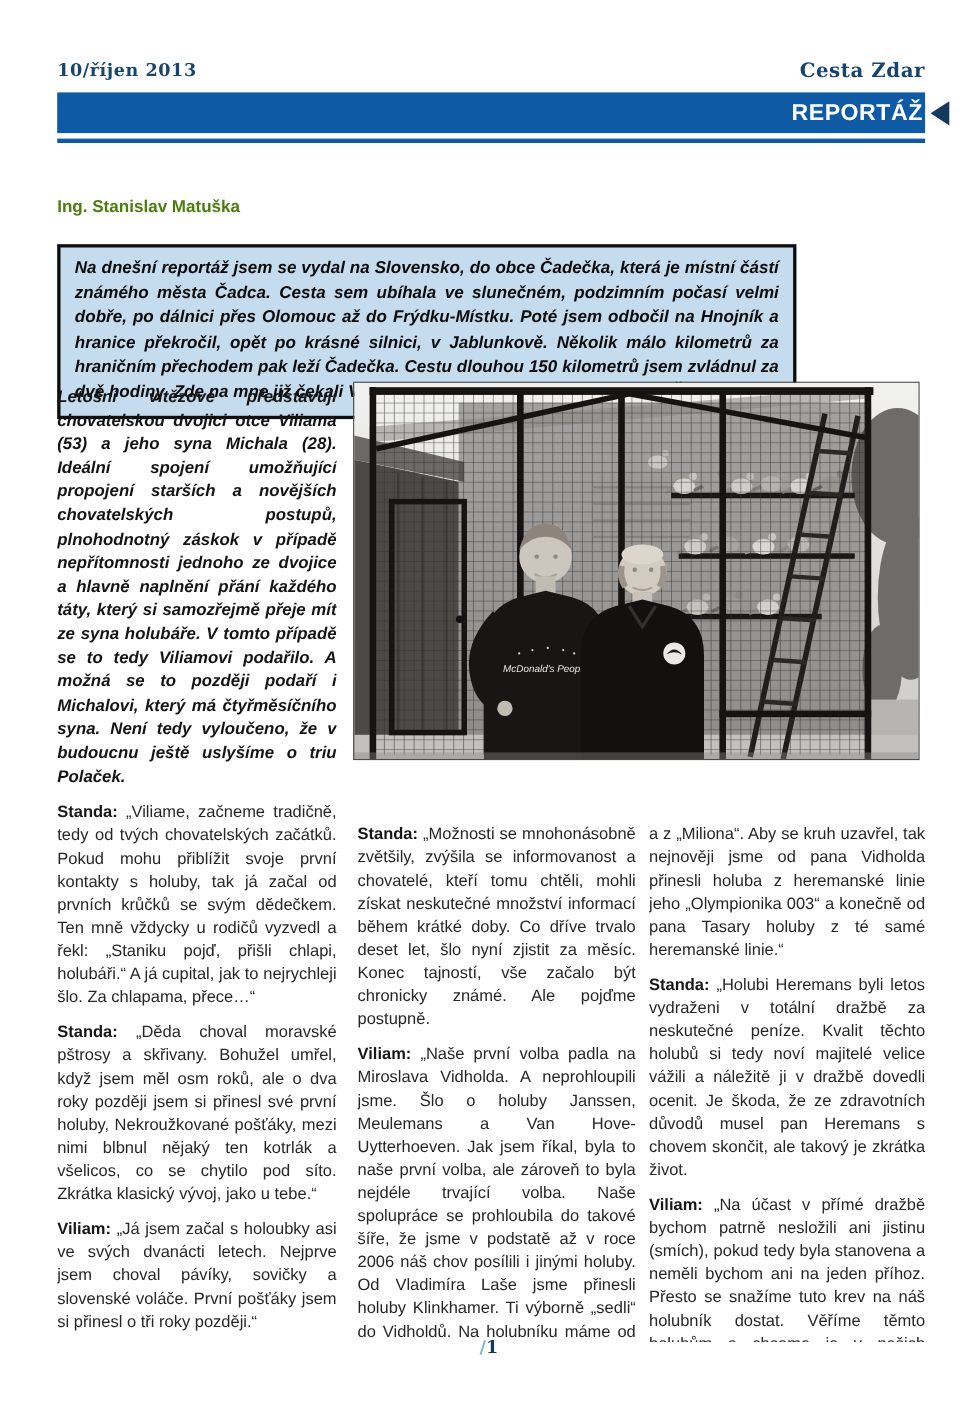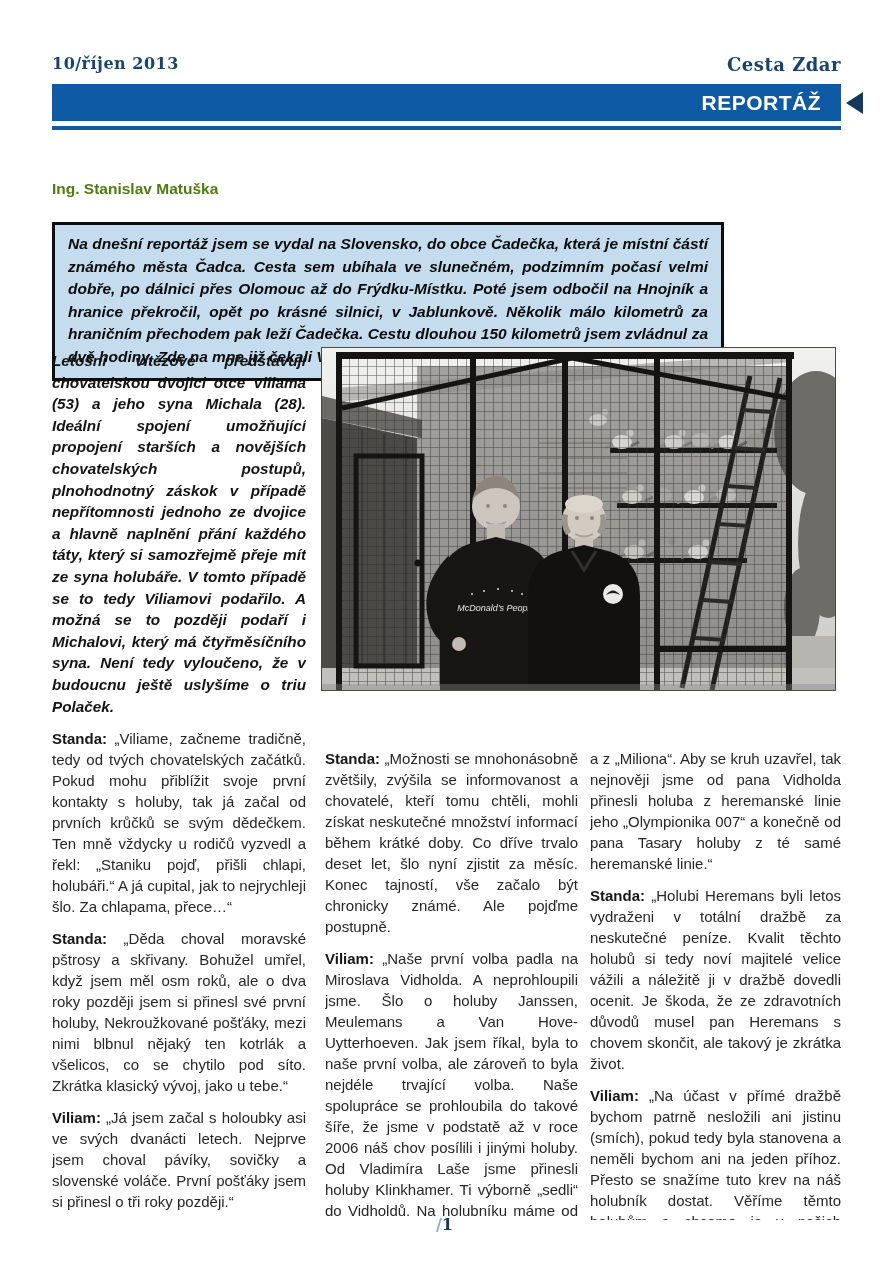--- a/index.html
+++ b/index.html
@@ -11,21 +11,21 @@
   .page{position:relative;width:889px;height:1280px;background:#fff;margin:0 auto;
     font-family:"Liberation Sans",sans-serif;color:var(--ink);overflow:hidden;}
 
   .issue{position:absolute;left:52px;top:54px;font-family:"DejaVu Serif",serif;
     font-weight:bold;font-size:16px;color:var(--navy);letter-spacing:.5px;}
   .brand{position:absolute;right:48px;top:54px;font-family:"DejaVu Serif",serif;
     font-weight:bold;font-size:18px;color:var(--navy);letter-spacing:.5px;}
 
   .bluebar{position:absolute;left:52px;top:84px;width:789px;height:37px;
     background:var(--brand_blue);color:#fff;display:flex;align-items:center;justify-content:flex-end;}
-  .bluebar .section-label{font-size:21px;font-weight:bold;letter-spacing:.5px;padding-right:20px;margin-left:27px;}
+  .bluebar .section-label{font-size:21px;font-weight:bold;letter-spacing:.5px;padding-right:2px;margin-left:27px;}
   .bar-arrow{position:absolute;left:846px;top:92px;width:0;height:0;
     border-top:11px solid transparent;border-bottom:11px solid transparent;
     border-right:17px solid var(--arrow_navy);}
   .bar-underline{position:absolute;left:52px;top:126px;width:789px;height:4px;background:var(--brand_blue);}
 
   .headline{position:absolute;left:36px;top:134px;width:820px;font-size:30px;font-weight:bold;
     color:#0c0c0c;letter-spacing:-.6px;white-space:nowrap;}
   .headline .marker{margin-right:9px;}
   .author{position:absolute;left:52px;top:180px;font-size:15.5px;font-weight:bold;color:#4d7c0f;}
 
@@ -268,21 +268,21 @@
 
   <div class="col col-mid">
     <div>
         <p class="body-p"><b>Standa: </b>„Možnosti se mnohonásobně zvětšily, zvýšila se informovanost a chovatelé, kteří tomu chtěli, mohli získat neskutečné množství informací během krátké doby. Co dříve trvalo deset let, šlo nyní zjistit za měsíc. Konec tajností, vše začalo být chronicky známé. Ale pojďme postupně.</p>
         <p class="body-p"><b>Viliam: </b>„Naše první volba padla na Miroslava Vidholda. A neprohloupili jsme. Šlo o holuby Janssen, Meulemans a Van Hove-Uytterhoeven. Jak jsem říkal, byla to naše první volba, ale zároveň to byla nejdéle trvající volba. Naše spolupráce se prohloubila do takové šíře, že jsme v podstatě až v roce 2006 náš chov posílili i jinými holuby. Od Vladimíra Laše jsme přinesli holuby Klinkhamer. Ti výborně „sedli“ do Vidholdů. Na holubníku máme od roku 2009 rovněž Chytilovu linii holubů Schellens ze syna „Základného Schellensa 298“, dále pak odchov z „Attilky“</p>
       </div>
   </div>
 
   <div class="col col-right">
     <div>
-        <p class="body-p">a z „Miliona“. Aby se kruh uzavřel, tak nejnověji jsme od pana Vidholda přinesli holuba z heremanské linie jeho „Olympionika 007“ a konečně od pana Tasary holuby z té samé heremanské linie.“</p>
+        <p class="body-p">a z „Miliona“. Aby se kruh uzavřel, tak nejnověji jsme od pana Vidholda přinesli holuba z heremanské linie jeho „Olympionika 003“ a konečně od pana Tasary holuby z té samé heremanské linie.“</p>
         <p class="body-p"><b>Standa: </b>„Holubi Heremans byli letos vydraženi v totální dražbě za neskutečné peníze. Kvalit těchto holubů si tedy noví majitelé velice vážili a náležitě ji v dražbě dovedli ocenit. Je škoda, že ze zdravotních důvodů musel pan Heremans s chovem skončit, ale takový je zkrátka život.</p>
         <p class="body-p"><b>Viliam: </b>„Na účast v přímé dražbě bychom patrně nesložili ani jistinu (smích), pokud tedy byla stanovena a neměli bychom ani na jeden příhoz. Přesto se snažíme tuto krev na náš holubník dostat. Věříme těmto holubům a chceme je v našich podmínkách vyzkoušet.“</p>
       </div>
   </div>
 
   <div class="footer"><span class="slash">/</span><span class="num">1</span></div>
 
 </div>
 
 </body></html>

